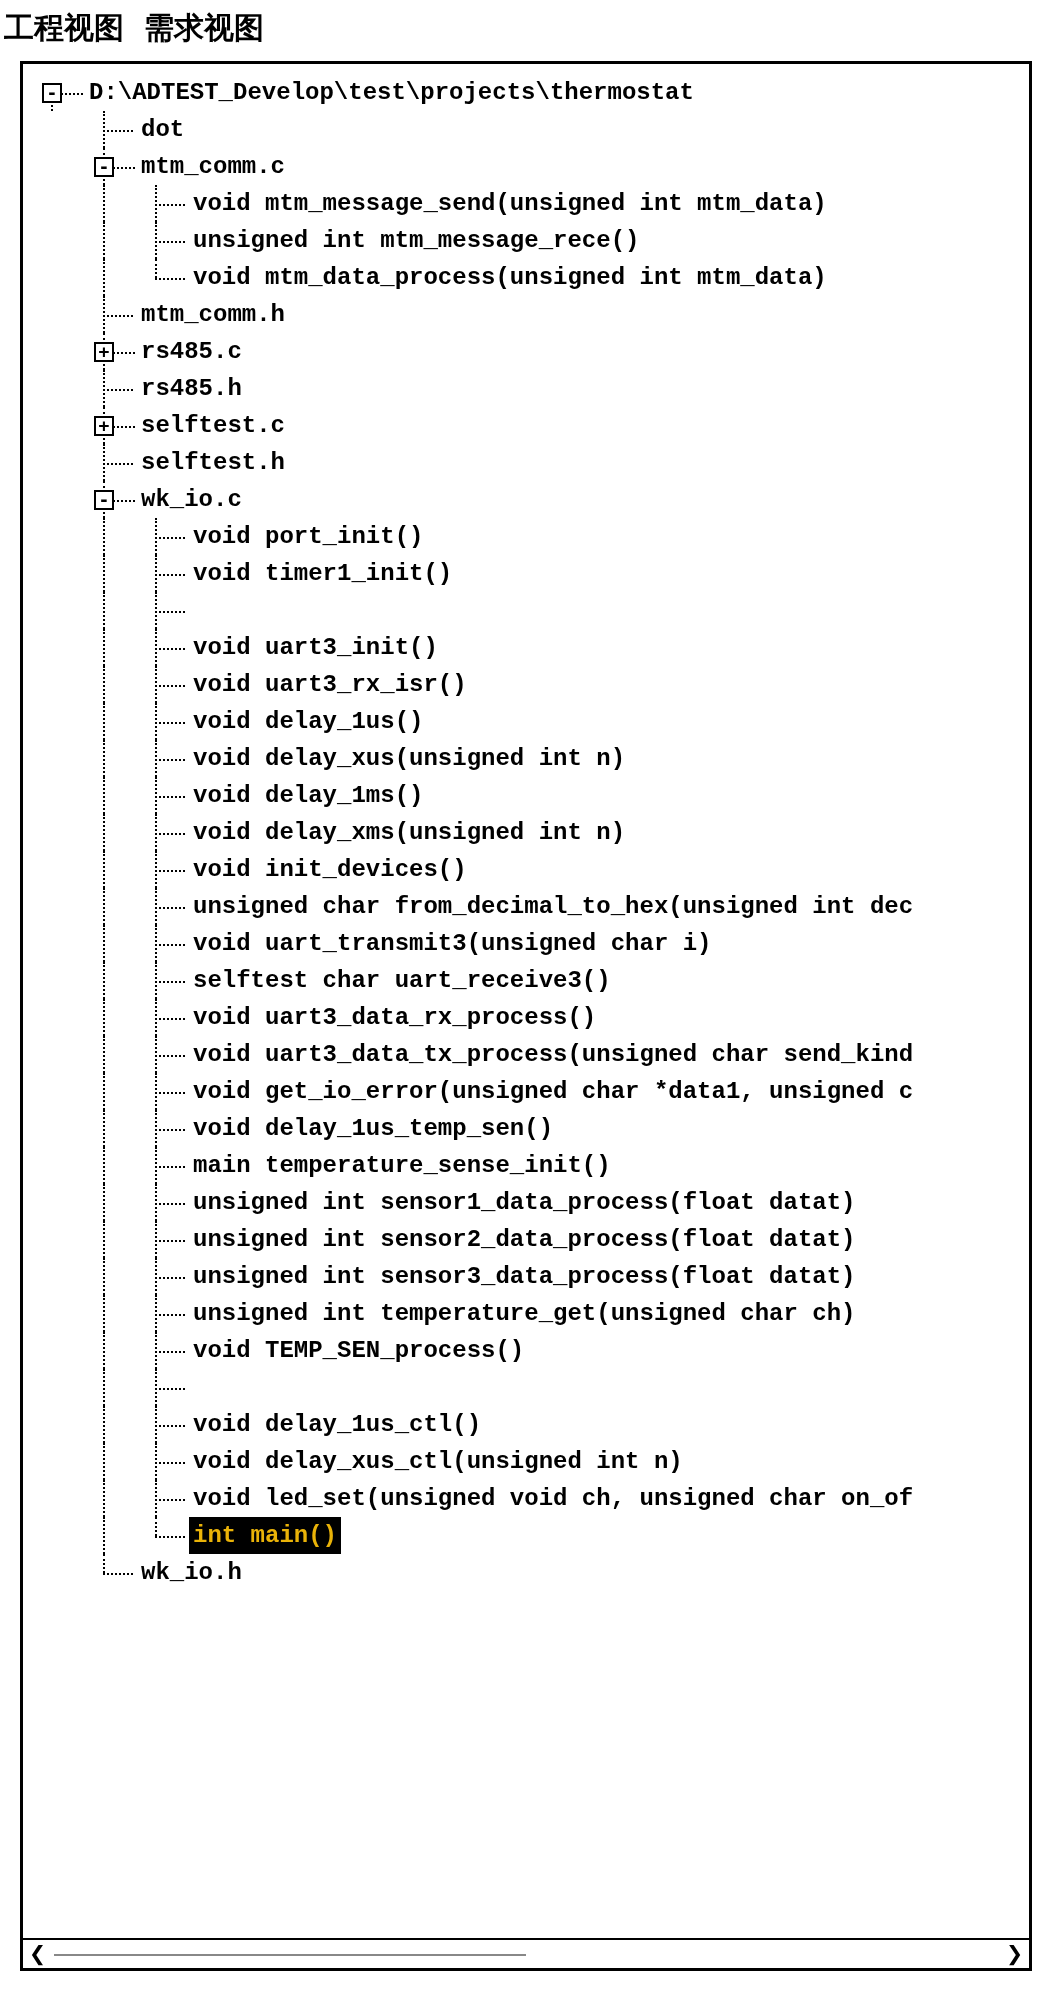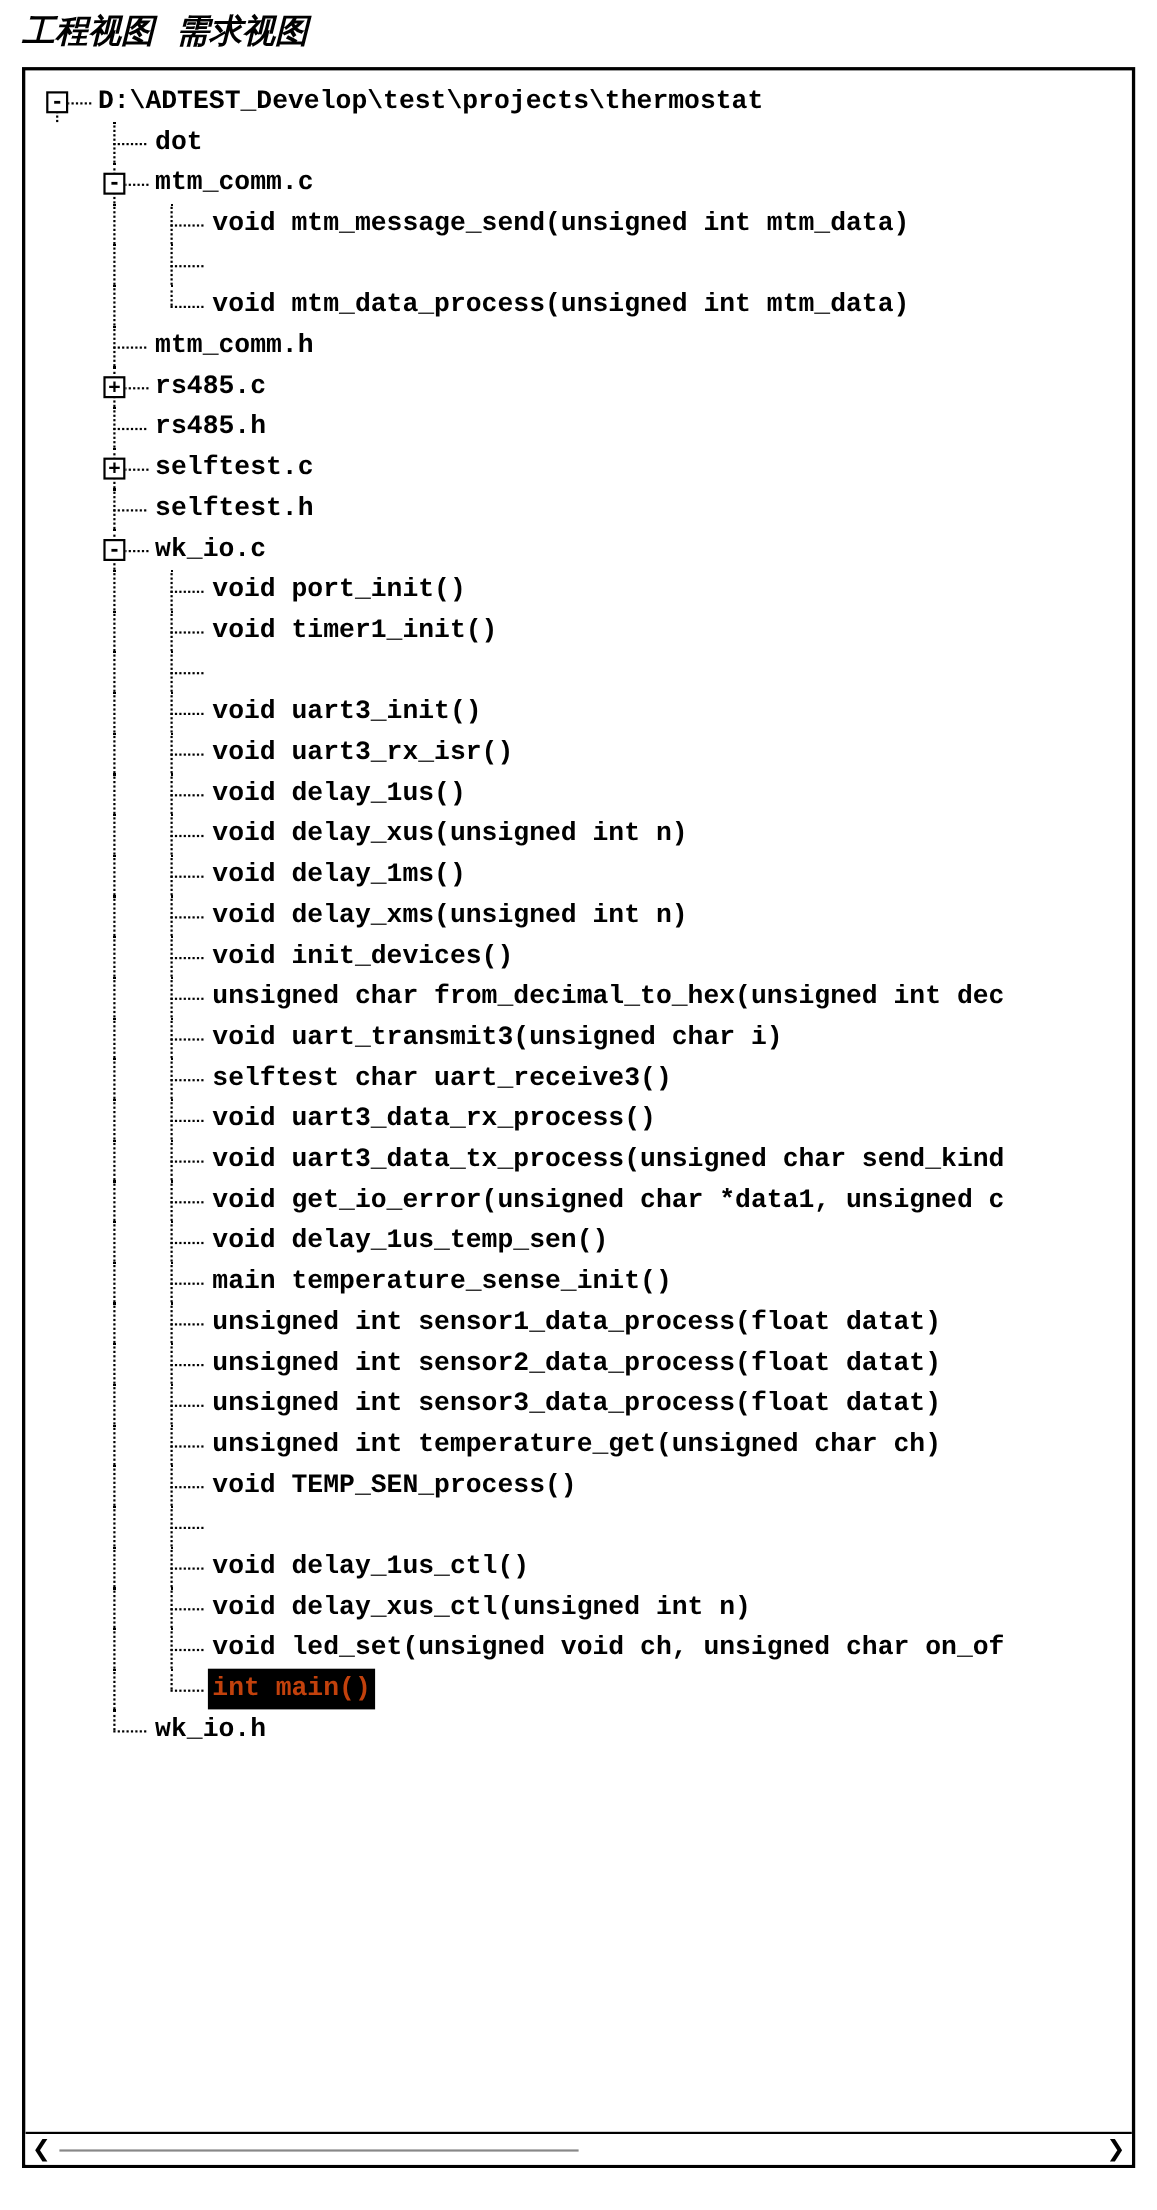--- a/index.html
+++ b/index.html
@@ -9,24 +9,23 @@
     }
     body {
       font-family: "SimSun", "宋体", monospace;
       font-size: 24px;
       background: #fff;
       width: 1052px;
     }
     .tabs {
       display: flex;
       gap: 20px;
-      padding: 8px 20px 12px 20px;
+      padding: 8px 20px 12px 4px;
       font-weight: bold;
       font-size: 30px;
-      font-style: italic;
     }
     .tab {
       cursor: pointer;
     }
     .tree-container {
       border: 3px solid #000;
       margin: 0 20px;
       height: 1910px;
       overflow: hidden;
       position: relative;
@@ -132,21 +131,21 @@
       top: 50%;
       width: 22px;
       border-top: 2px dotted #000;
     }
     .label {
       padding: 0 4px;
       cursor: default;
     }
     .label.selected {
       background: #000;
-      color: #c2410c;
+      color: #eab308;
     }
     .scrollbar {
       position: absolute;
       bottom: 0;
       left: 0;
       right: 0;
       height: 30px;
       border-top: 2px solid #000;
       display: flex;
       align-items: center;
@@ -208,20 +207,21 @@
       <div class="node">
         <span class="indent "></span>
         <span class="indent vline"></span>
         <span class="indent tee"></span>
         <span class="label">void mtm_message_send(unsigned int mtm_data)</span>
       </div>
       <div class="node">
         <span class="indent "></span>
         <span class="indent vline"></span>
         <span class="indent tee"></span>
+        <span class="label">unsigned int mtm_message_rece()</span>
       </div>
       <div class="node">
         <span class="indent "></span>
         <span class="indent vline"></span>
         <span class="indent ell"></span>
         <span class="label">void mtm_data_process(unsigned int mtm_data)</span>
       </div>
       <div class="node">
         <span class="indent "></span>
         <span class="indent tee"></span>

